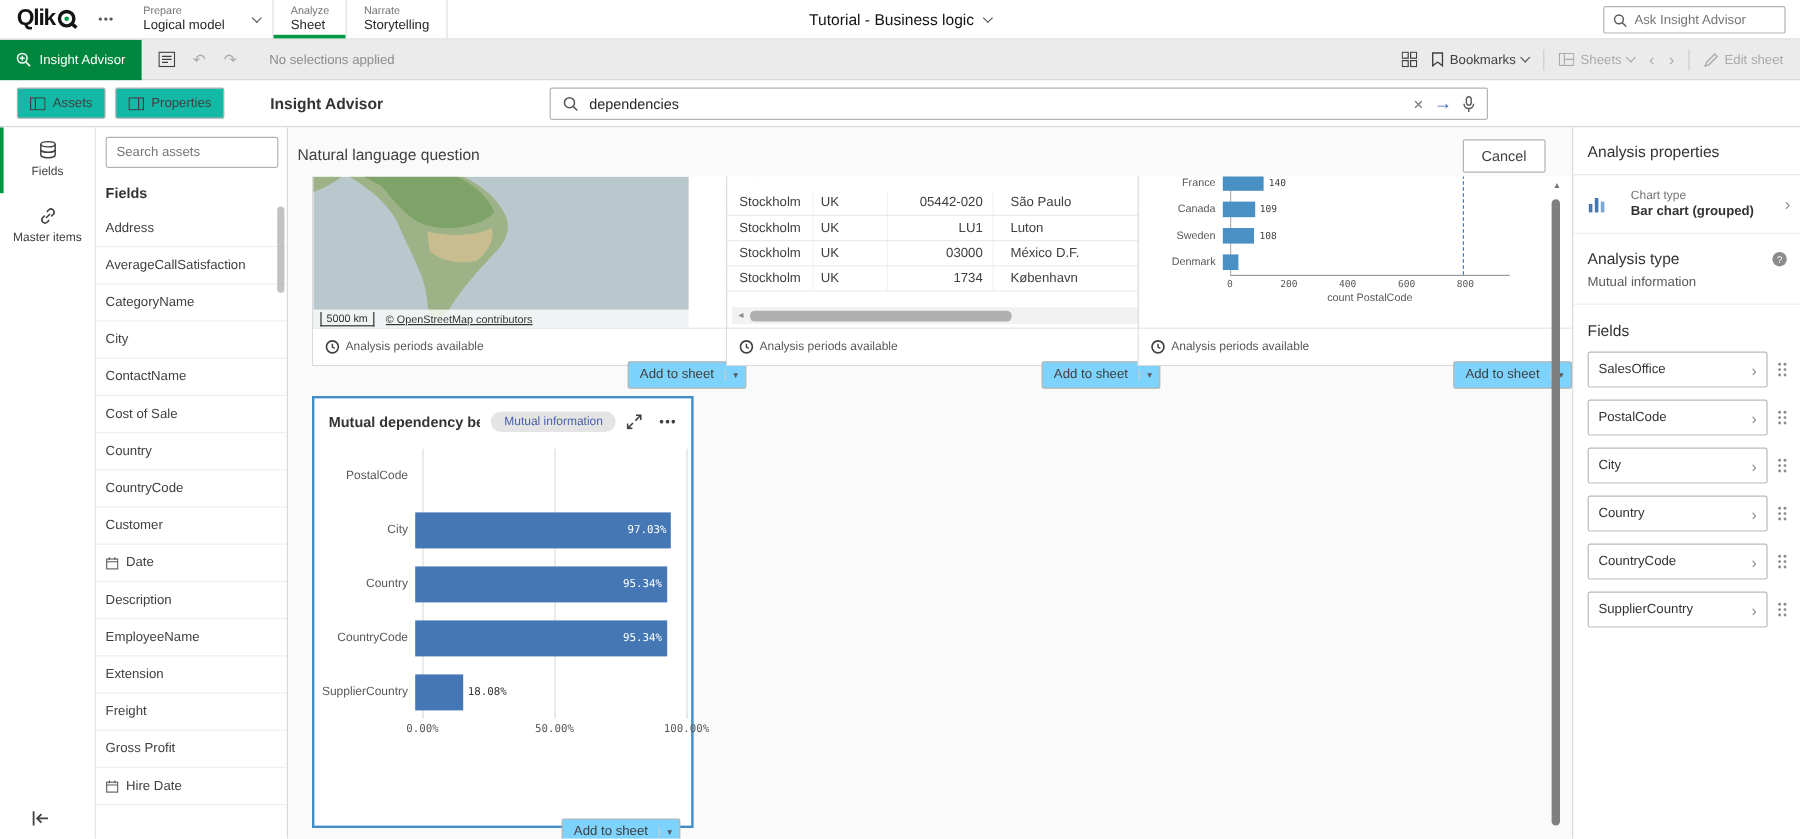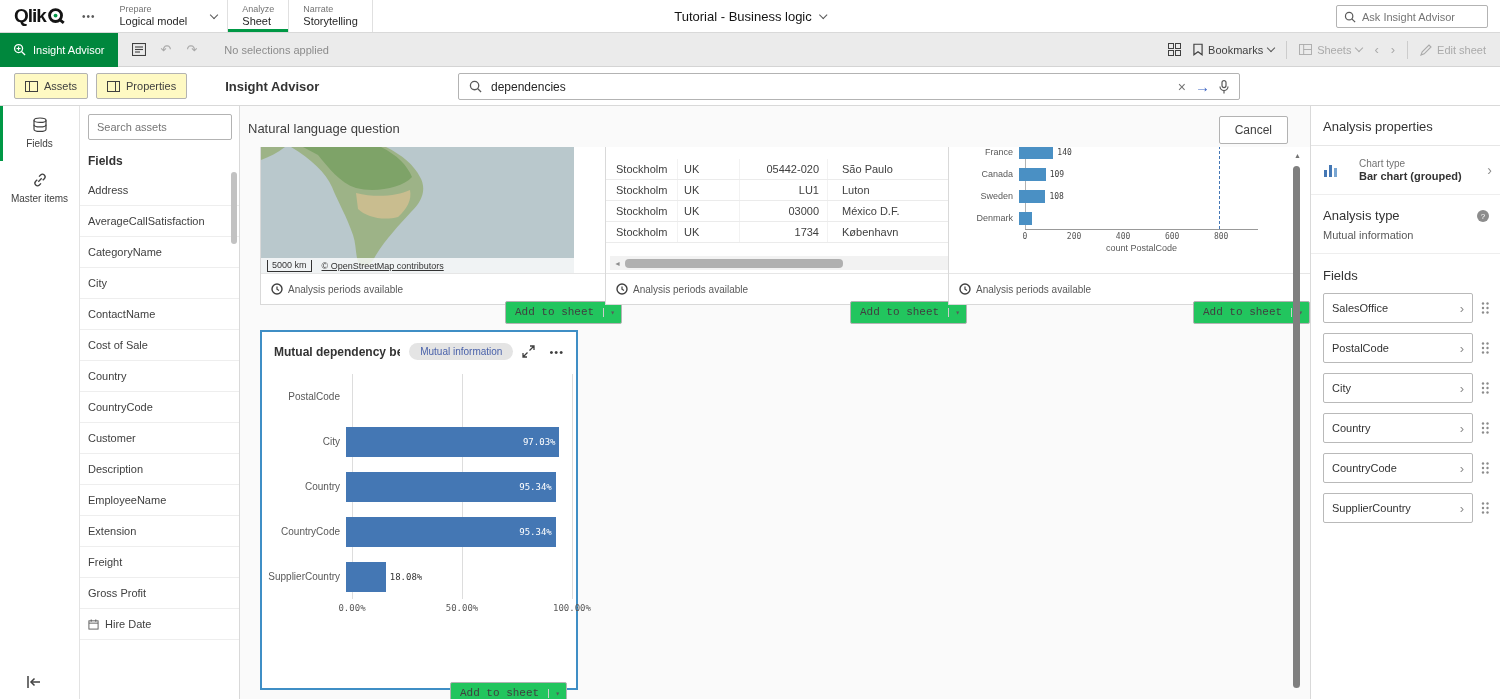--- a/index.html
+++ b/index.html
@@ -42,21 +42,21 @@
   .glyph { font-size:13px; line-height:13px; }
   .no-sel { color:#8c8c8c; font-size:11px; margin-left:12px; }
   .toolbar-right { margin-left:auto; display:flex; align-items:center; gap:12px; padding-right:14px; }
   .tb-item { display:flex; align-items:center; gap:5px; font-size:11px; color:#404040; cursor:pointer; background:none; border:none; font-family:"Liberation Sans",sans-serif; }
   .tb-item.disabled { color:#aaaaaa; }
   .tb-item.disabled .cdown { border-color:#aaaaaa; }
 
   
   .subheader { position:absolute; top:67px; left:0; width:1500px; height:39px; background:#fff;
     border-bottom:1px solid #d9d9d9; display:flex; align-items:center; z-index:4; }
-  .sh-btn { border:1px solid #b3b3b3; background:#fef9c3; border-radius:2px; height:26px; display:flex;
+  .sh-btn { border:1px solid #b3b3b3; background:#14b8a6; border-radius:2px; height:26px; display:flex;
     align-items:center; gap:6px; padding:0 10px; font-size:11px; color:#404040; cursor:pointer; font-family:"Liberation Sans",sans-serif; }
   .sh-title { margin-left:38px; font-size:13px; font-weight:bold; color:#333; }
   .sh-search { position:absolute; left:458px; top:6px; width:782px; height:27px; border:1px solid #b3b3b3;
     border-radius:2px; background:#fff; display:flex; align-items:center; padding:0 10px; gap:9px; }
   .sh-search input { flex:1; border:none; outline:none; font-size:12px; color:#262626; font-family:"Liberation Sans",sans-serif; }
   .sh-clear { font-size:14px; color:#737373; cursor:pointer; background:none; border:none; line-height:14px; }
   .sh-go { font-size:15px; color:#3f66c4; cursor:pointer; background:none; border:none; line-height:15px; font-weight:bold; }
 
   
   .rail { position:absolute; top:106px; left:0; width:80px; bottom:0; background:#fff; border-right:1px solid #e3e3e3; }
@@ -80,22 +80,22 @@
   .main-header-title { position:absolute; left:8px; top:15px; font-size:13px; color:#404040; }
   .cancel-btn { position:absolute; right:22px; top:10px; border:1px solid #b3b3b3; background:#fff;
     border-radius:2px; padding:6px 15px; font-size:12px; color:#404040; cursor:pointer; font-family:"Liberation Sans",sans-serif; }
 
   .card { position:absolute; top:41px; width:368px; height:158px; background:#fff;
     border:1px solid #d9d9d9; border-top:none; display:flex; flex-direction:column; cursor:pointer; }
   .card-body { flex:1; position:relative; overflow:hidden; }
   .card-footer { height:31px; border-top:1px solid #e6e6e6; display:flex; align-items:center;
     padding:0 5px 0 10px; gap:6px; background:#fff; }
   .periods { display:flex; align-items:center; gap:5px; font-size:10px; color:#595959; flex:1; }
-  .add-btn { border:1px solid #b3b3b3; background:#22c55e; border-radius:2px; height:23px; display:flex;
-    align-items:center; font-size:11px; color:#404040; cursor:pointer; padding:0; font-family:Liberation Mono, monospace;margin-top:46px; }
+  .add-btn { border:1px solid #b3b3b3; background:#7dd3fc; border-radius:2px; height:23px; display:flex;
+    align-items:center; font-size:11px; color:#404040; cursor:pointer; padding:0; font-family:Liberation Sans, sans-serif;margin-top:46px; }
   .add-btn .lbl { padding:0 9px; }
   .add-btn .caret { border-left:1px solid #cccccc; padding:0 6px; font-size:8px; color:#595959; }
 
   
   .map-strip { position:absolute; left:0; right:0; bottom:0; height:15px; background:rgba(255,255,255,0.78);
     display:flex; align-items:center; gap:10px; padding:0 6px; font-size:9px; color:#333; }
   .map-scale { border-bottom:1px solid #333; border-left:1px solid #333; border-right:1px solid #333; padding:0 4px 1px; }
   .map-attr { text-decoration:underline; }
 
   
@@ -383,20 +383,29 @@
         <span>Cost of Sale</span>
       </div>
       <div class="field-item">
         <span>Country</span>
       </div>
       <div class="field-item">
         <span>CountryCode</span>
       </div>
       <div class="field-item">
         <span>Customer</span>
+      </div>
+      <div class="field-item">
+        <svg width="11" height="11" viewBox="0 0 12 12">
+          <rect x="1" y="2" width="10" height="9" fill="none" stroke="#595959"></rect>
+          <line x1="1" y1="4.5" x2="11" y2="4.5" stroke="#595959"></line>
+          <line x1="3.5" y1="0.5" x2="3.5" y2="3" stroke="#595959"></line>
+          <line x1="8.5" y1="0.5" x2="8.5" y2="3" stroke="#595959"></line>
+        </svg>
+        <span>Date</span>
       </div>
       <div class="field-item">
         <span>Description</span>
       </div>
       <div class="field-item">
         <span>EmployeeName</span>
       </div>
       <div class="field-item">
         <span>Extension</span>
       </div>

